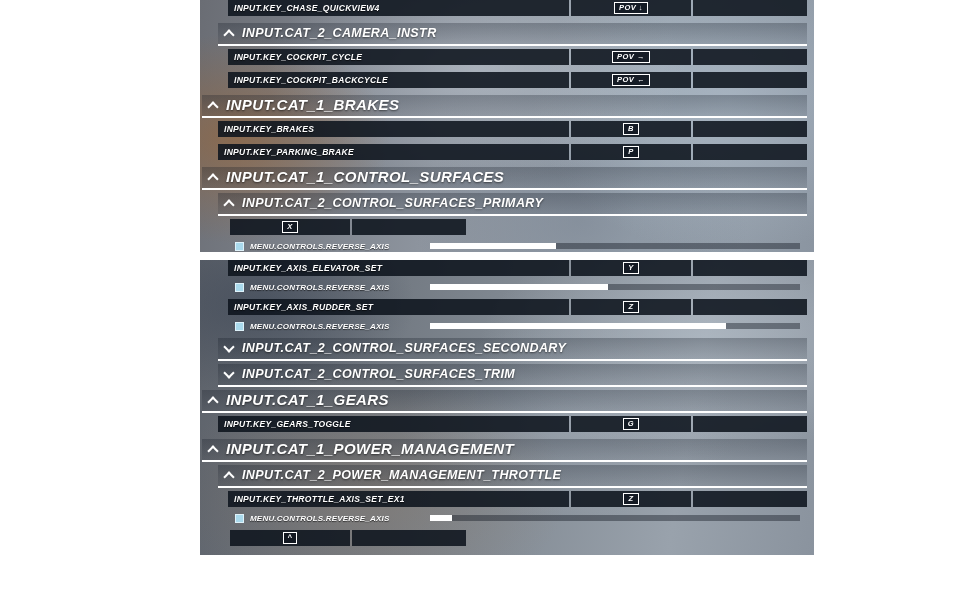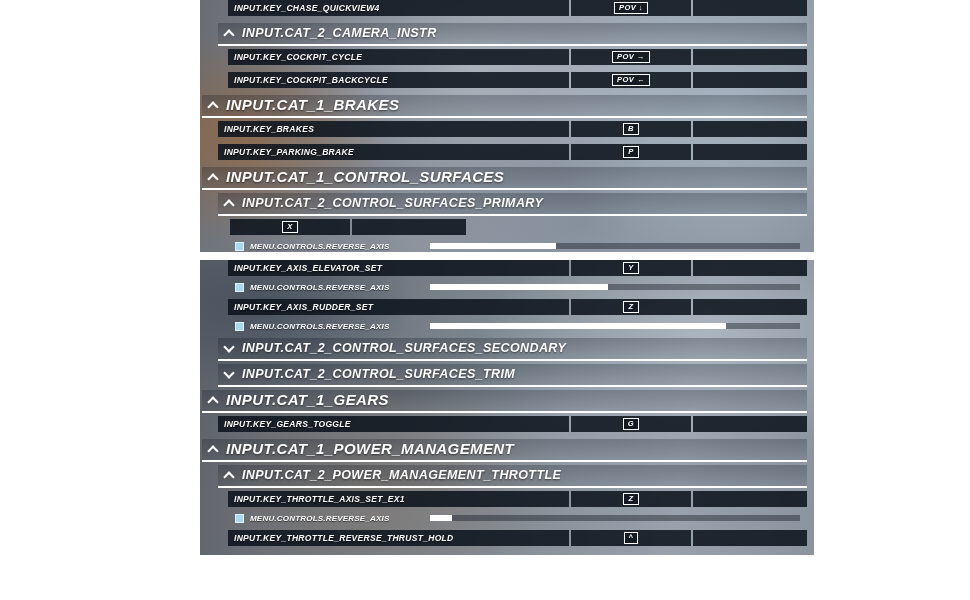--- a/index.html
+++ b/index.html
@@ -257,22 +257,19 @@
 
   <div class="rev">
     <span class="checkbox"></span>
     <span class="rev-lbl">MENU.CONTROLS.REVERSE_AXIS</span>
     <div class="slider">
       <div class="fill" style="width:6%"></div>
     </div>
   </div>
 
   <div class="row ind2">
-    <div class="cell-label">
-      <span class="lbl">INPUT.KEY_THROTTLE_REVERSE_THRUST_HOLD</span>
-    </div>
     <div class="cell c1">
       <span class="badge">^</span>
     </div>
     <div class="cell c2"></div>
   </div>
 
 </div>
 
 </body></html>

